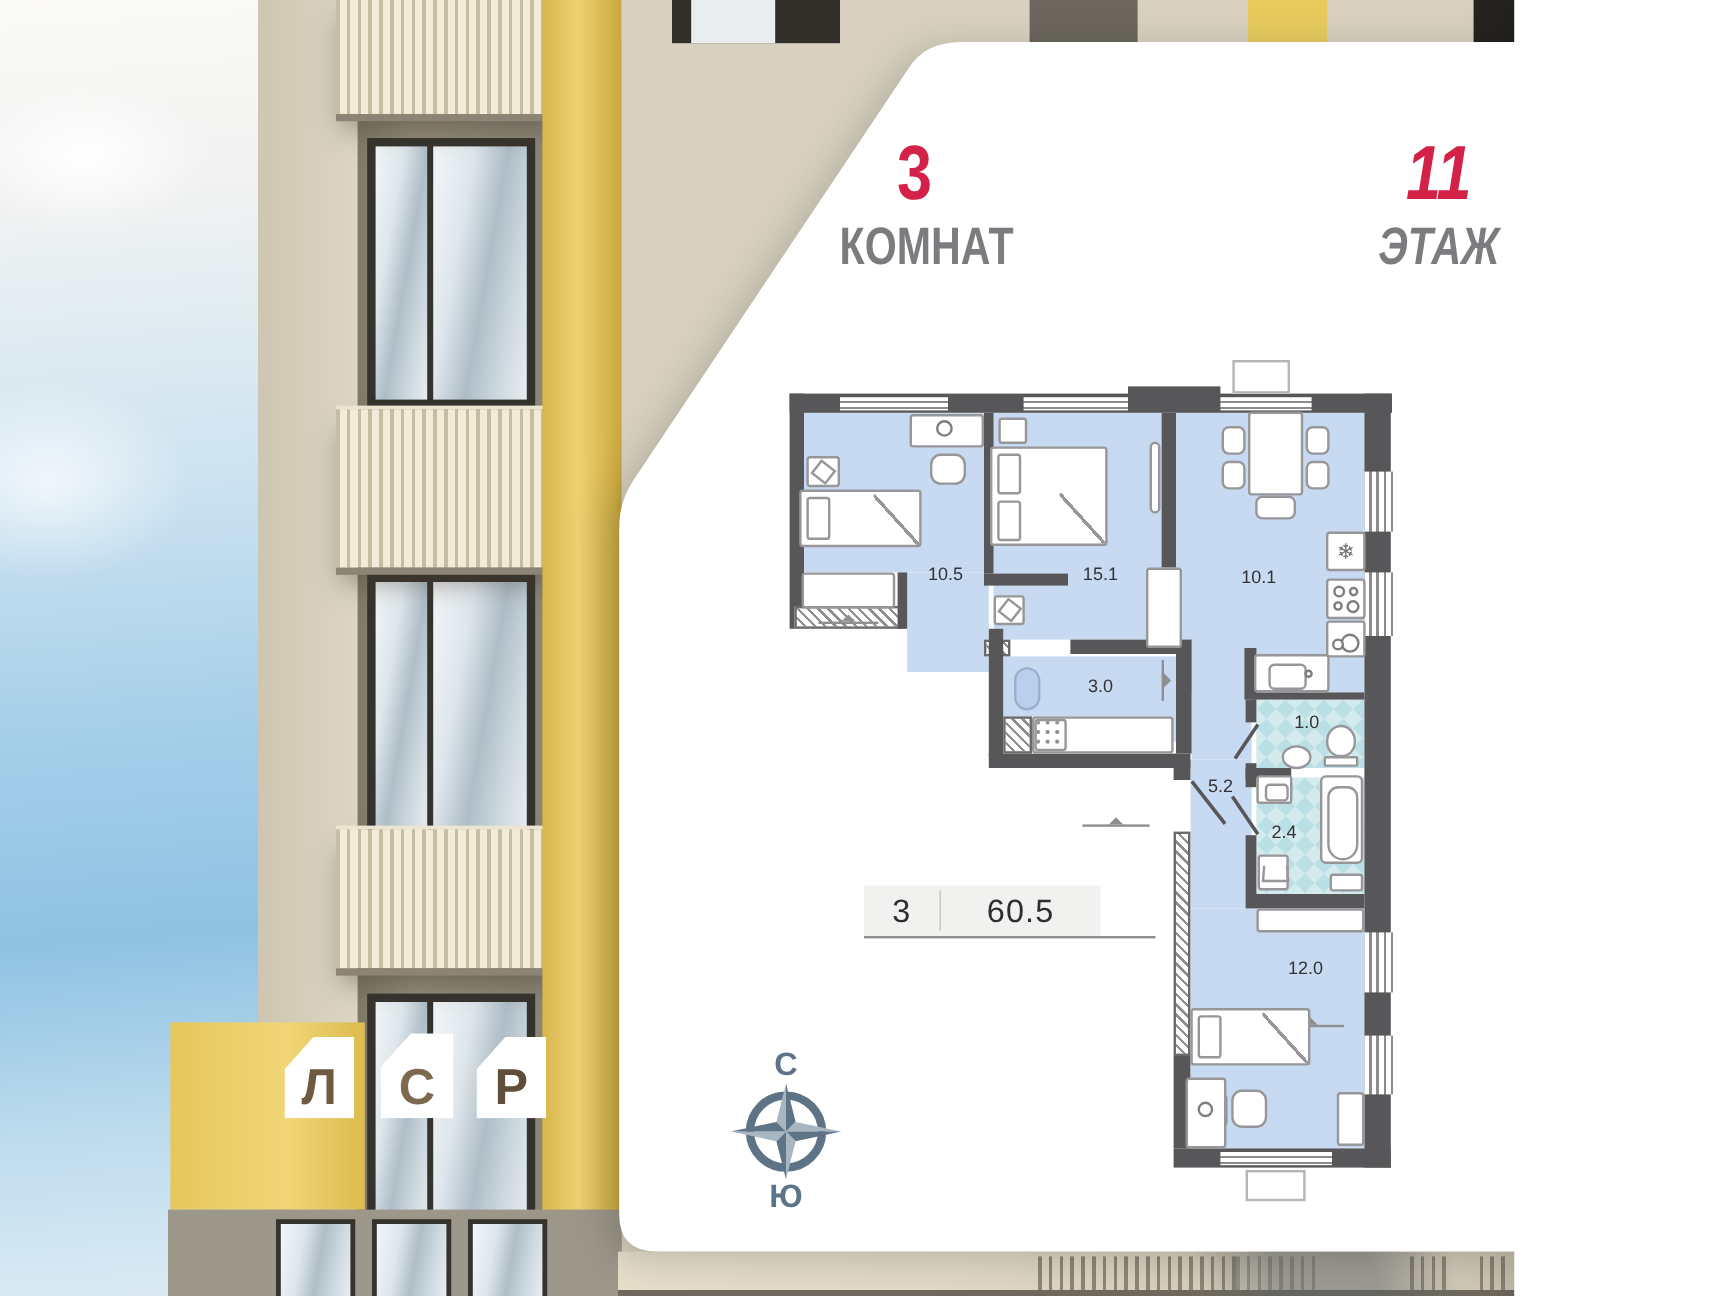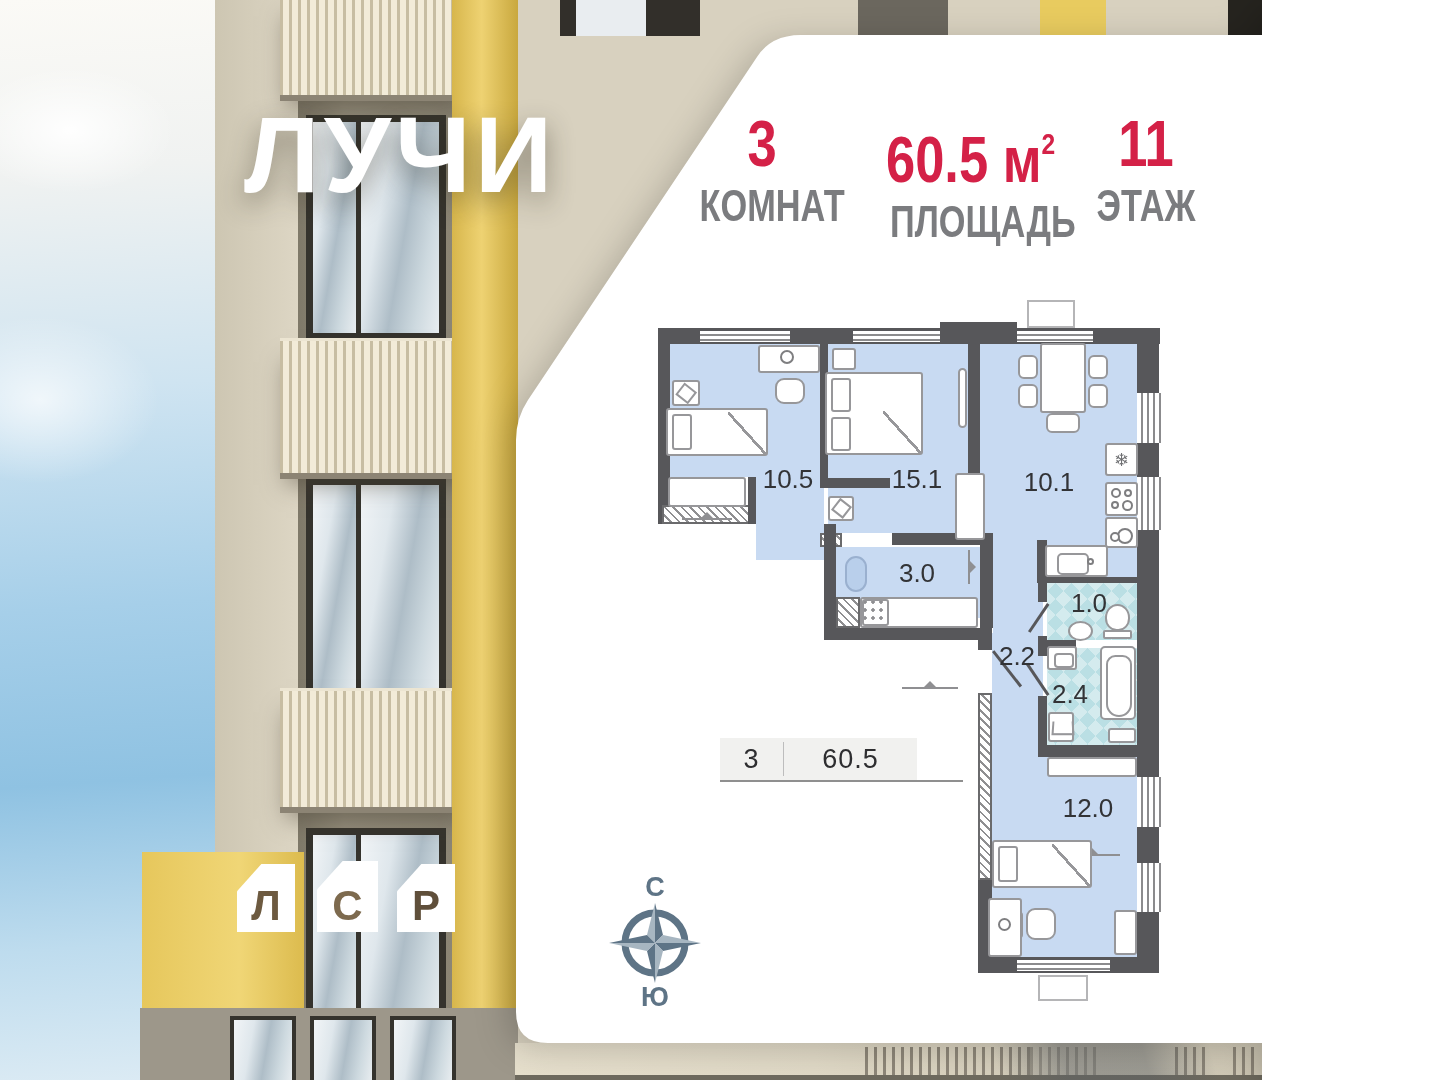--- a/index.html
+++ b/index.html
@@ -65,21 +65,21 @@
     background-image:linear-gradient(45deg,rgba(255,255,255,.38) 25%,rgba(255,255,255,0) 25% 75%,rgba(255,255,255,.38) 75%),
                      linear-gradient(-45deg,rgba(255,255,255,.38) 25%,rgba(255,255,255,0) 25% 75%,rgba(255,255,255,.38) 75%);
     background-size:16px 16px;}
   .wall{background:#57575a;}
   .hatch{background:#ffffff;border:2px solid #6a6a6c;box-sizing:border-box;
     background-image:repeating-linear-gradient(45deg,rgba(0,0,0,0) 0 4px,#8f8f91 4px 6px);}
   .hwin{background:repeating-linear-gradient(180deg,#ffffff 0 3px,#8b8b8d 3px 5px);}
   .vwin{background:repeating-linear-gradient(90deg,#ffffff 0 4px,#8b8b8d 4px 6px);}
   .furn{background:#ffffff;border:2px solid #97979a;border-radius:3px;box-sizing:border-box;}
   .obox{background:#ffffff;border:2px solid #b5b5b7;box-sizing:border-box;}
-  .plan-lbl{width:70px;height:24px;text-align:center;font-size:26px;line-height:24px;color:#323336;}
+  .plan-lbl{width:70px;height:24px;text-align:center;font-size:15px;line-height:24px;color:#323336;}
   .dia{position:relative;}
   .dia::after{content:"";position:absolute;left:18%;top:16%;width:52%;height:52%;
     border:2px solid #97979a;background:#fff;transform:rotate(38deg);}
   .hanger{position:relative;}
   .hanger::before{content:"";position:absolute;left:50%;top:0;margin-left:-6px;width:0;height:0;
     border-left:6px solid transparent;border-right:6px solid transparent;border-bottom:6px solid #8f8f92;}
   .hanger::after{content:"";position:absolute;left:0;right:0;top:6px;height:2px;background:#8f8f92;}
   .circ{border:2px solid #7e7e80;border-radius:50%;box-sizing:border-box;background:#fff;}
   .leaf{background:#57575a;width:3px;}
   .fold{position:absolute;right:0;bottom:0;width:38px;height:42px;
@@ -152,31 +152,26 @@
       <div class="abs slats" style="left:718px;width:27px;"></div>
       <div class="abs" style="left:0;bottom:0;width:747px;height:5px;background:#6e6a5e;"></div>
     </div>
     <div class="abs shadow-diag"></div>
   </div>
 
   <svg class="abs panel-svg" viewBox="0 0 1440 1080" style="filter:drop-shadow(-8px 6px 16px rgba(0,0,0,.18));">
     <path d="M 516 1012 L 516 440 Q 516 418 528 400 L 757 57 Q 771 35 801 35 L 1262 35 L 1262 0 L 1440 0 L 1440 1080 L 1262 1080 L 1262 1043 L 548 1043 Q 516 1043 516 1012 Z" fill="#ffffff"></path>
   </svg>
 
-  <div class="abs luchi">ЛУЧИ</div>
 
   <div class="abs stat" style="left:682px;width:160px;">
     <div class="num">3</div>
     <div class="lab">КОМНАТ</div>
   </div>
-  <div class="abs stat" style="left:868px;width:200px;">
-    <div class="num"><span>60.5</span>&nbsp;<span>м</span><sup>2</sup></div>
-    <div class="lab">ПЛОЩАДЬ</div>
-  </div>
-  <div class="abs stat" style="left:1066px;width:160px;">
+  <div class="abs stat" style="left:1119px;width:160px;font-style:italic;">
     <div class="num">11</div>
     <div class="lab">ЭТАЖ</div>
   </div>
 
   <div class="abs plan">
 
     <div class="abs room" style="left:18px;top:54px;width:152px;height:133px;"></div>
     <div class="abs room" style="left:106px;top:187px;width:68px;height:83px;"></div>
     <div class="abs room" style="left:178px;top:54px;width:140px;height:189px;"></div>
     <div class="abs room" style="left:330px;top:54px;width:157px;height:233px;"></div>
@@ -308,21 +303,21 @@
     <div class="abs furn" style="left:338px;top:608px;width:34px;height:59px;"></div>
     <div class="abs circ" style="left:348px;top:628px;width:13px;height:13px;"></div>
     <div class="abs furn" style="left:376px;top:618px;width:30px;height:32px;border-radius:9px;"></div>
     <div class="abs furn" style="left:464px;top:620px;width:23px;height:45px;"></div>
 
     <div class="abs plan-lbl" style="left:103px;top:177px;">10.5</div>
     <div class="abs plan-lbl" style="left:232px;top:177px;">15.1</div>
     <div class="abs plan-lbl" style="left:364px;top:180px;">10.1</div>
     <div class="abs plan-lbl" style="left:232px;top:271px;">3.0</div>
     <div class="abs plan-lbl" style="left:404px;top:301px;">1.0</div>
-    <div class="abs plan-lbl" style="left:332px;top:354px;">2.2</div>
+    <div class="abs plan-lbl" style="left:332px;top:354px;">5.2</div>
     <div class="abs plan-lbl" style="left:385px;top:392px;">2.4</div>
     <div class="abs plan-lbl" style="left:403px;top:506px;">12.0</div>
   </div>
 
   <div class="abs itable-row" style="left:720px;top:738px;width:197px;height:42px;">
     <div class="itable-cell" style="width:63px;">3</div>
     <div class="vline" style="width:1px;height:34px;"></div>
     <div class="itable-cell" style="flex:1;">60.5</div>
   </div>
   <div class="abs hline" style="left:720px;top:780px;width:243px;height:2px;"></div>

